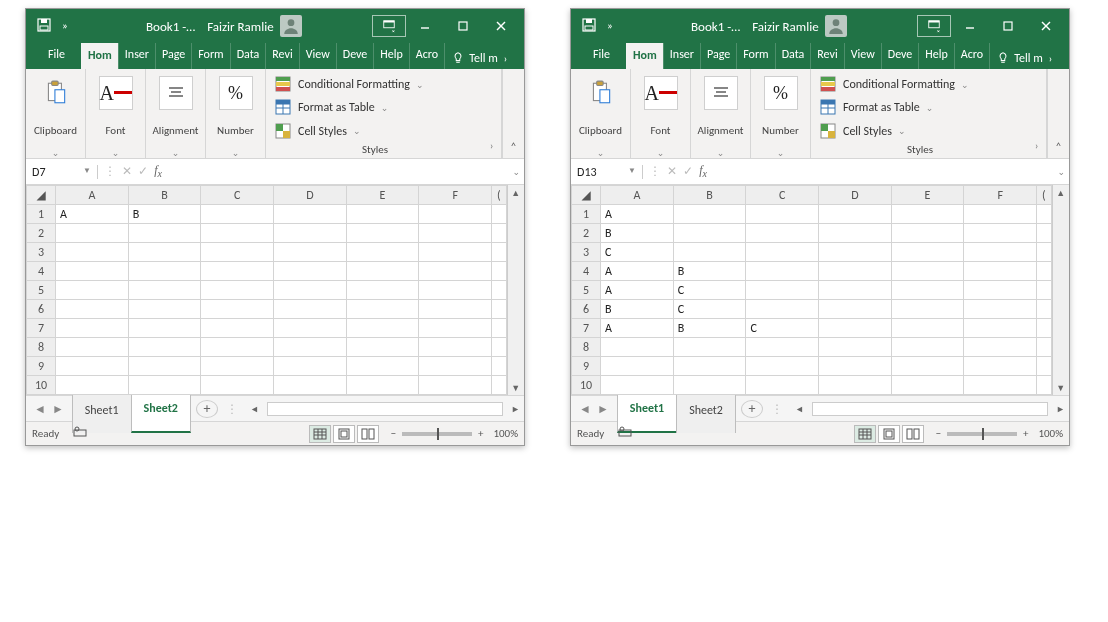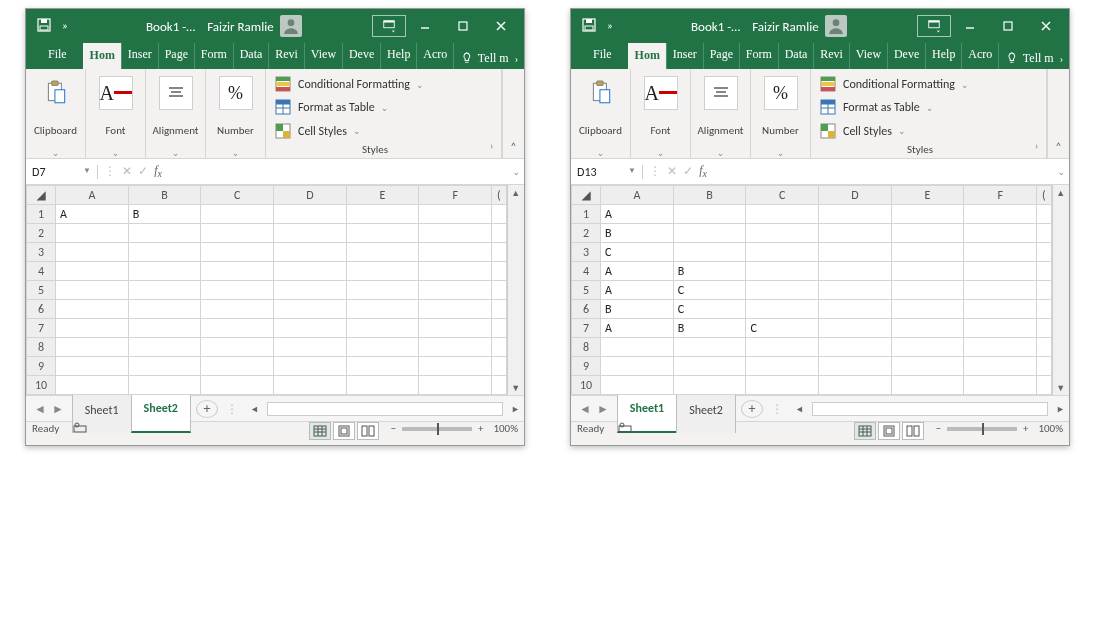--- a/index.html
+++ b/index.html
@@ -9,21 +9,21 @@
   
   .titlebar { background:#217346; color:#fff; height:34px; display:flex; align-items:center; padding:0 4px; font-size:13px; }
   .titlebar .qat { display:flex; gap:10px; align-items:center; padding:0 6px;}
   .titlebar .title-center { flex:1; display:flex; align-items:center; justify-content:center; gap:12px; }
   .titlebar .avatar { width:22px; height:22px; background:#bcc9c3; border-radius:2px; display:flex; align-items:center; justify-content:center;}
   .titlebar .wincntl { display:flex; gap:0;}
   .titlebar .winbtn { width:38px; height:34px; display:flex; align-items:center; justify-content:center; font-size:13px;}
   .titlebar .btn-ribbon { width:34px; height:22px; border:1px solid rgba(255,255,255,0.6); display:flex; align-items:center; justify-content:center; font-size:11px;}
   
   .tabs { background:#217346; display:flex; align-items:stretch; height:26px; color:#fff; font-size:12px; padding-left:6px;}
-  .tab { padding:4px 6px 0 6px; white-space:nowrap; overflow:hidden; cursor:pointer; border-left:1px solid rgba(255,255,255,0.20);font-family:Liberation Serif, serif;}
+  .tab { padding:4px 6px 0 6px; white-space:nowrap; overflow:hidden; cursor:pointer; border-left:1px solid rgba(255,255,255,0.20);}
   .tab.file { padding:4px 16px 0 16px; border-left:none;}
   .tab.active { background:#f3f2f1; color:#217346; font-weight:600; border-top:1px solid #f3f2f1;}
   .tab.tell { display:flex; align-items:center; gap:4px;}
   
   .ribbon { background:#f3f2f1; border-bottom:1px solid #d6d6d6; display:flex; align-items:stretch; height:90px;}
   .rgroup { border-right:1px solid #d6d6d6; display:flex; flex-direction:column; align-items:center; justify-content:space-between; padding:6px 6px 2px 6px; min-width:60px;}
   .rgroup .ricon { height:36px; display:flex; align-items:center; justify-content:center; font-size:20px;}
   .rgroup .ricon .bigbtn { width:34px; height:34px; border:1px solid #cfcfcf; background:#fff; display:flex; align-items:center; justify-content:center; font-family:"Times New Roman",serif;}
   .rgroup .rlabel { font-size:11px; color:#444;}
   .rgroup .rdrop { font-size:9px; color:#888; line-height:6px;}
@@ -49,21 +49,21 @@
   
   .sheetbar { display:flex; align-items:center; height:26px; border-top:1px solid #d6d6d6; background:#f5f5f5; font-size:12px;}
   .sheetnav { display:flex; gap:6px; padding:0 8px; color:#888;}
   .sheet-tabs { display:flex; align-items:flex-end;}
   .sheet-tab { padding:16px 12px; border:1px solid #bdbdbd; border-bottom:none; background:#efefef; margin-right:-1px; color:#444;}
   .sheet-tab.active { background:#fff; border-bottom:2px solid #217346; color:#217346; font-weight:600;}
   .sheet-add { padding:0 10px; color:#666; font-size:14px; border:1px solid #ccc; border-radius:50%; width:18px; height:18px; display:flex; align-items:center; justify-content:center; margin-left:6px;}
   .sheetbar .hscroll { flex:1; display:flex; align-items:center; justify-content:flex-end; padding:0 4px; gap:4px;}
   .htrack { flex:1; height:14px; border:1px solid #ccc; background:#fff; margin:0 4px;}
   
-  .statusbar { display:flex; align-items:flex-start; height:24px; border-top:1px solid #d6d6d6; background:#f3f2f1; font-size:11px; color:#555; padding:0 6px;}
+  .statusbar { display:flex; align-items:center; height:24px; border-top:1px solid #d6d6d6; background:#f3f2f1; font-size:11px; color:#555; padding:0 6px;}
   .statusbar .flex { flex:1;}
   .viewbtn { width:22px; height:18px; border:1px solid #bbb; background:#fff; margin:0 1px; display:flex; align-items:center; justify-content:center; font-size:10px;}
   .viewbtn.active { background:#dcebe3;}
   .zoom { display:flex; align-items:center; gap:6px; margin-left:10px;}
   .zoom .ztrack { width:70px; height:4px; background:#bbb; position:relative;}
   .zoom .ztrack::after { content:""; position:absolute; width:2px; height:12px; background:#555; left:50%; top:-4px;}
   
   .caption { padding:18px 90px 0 90px; font-size:20px; font-family:Calibri, sans-serif; color:#222; line-height:1.35;}
 </style>
 </head>

